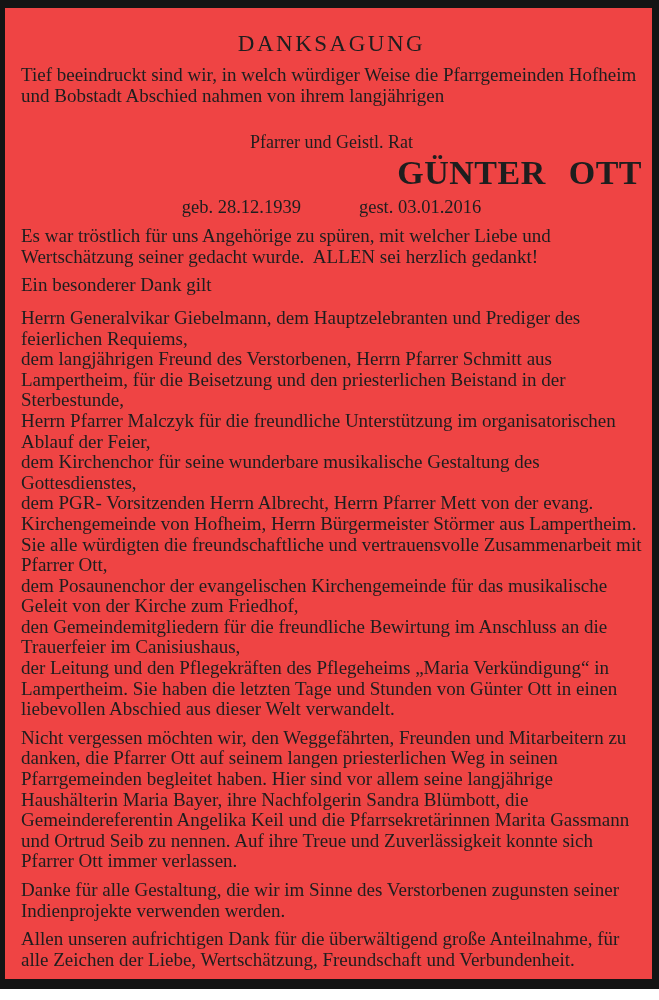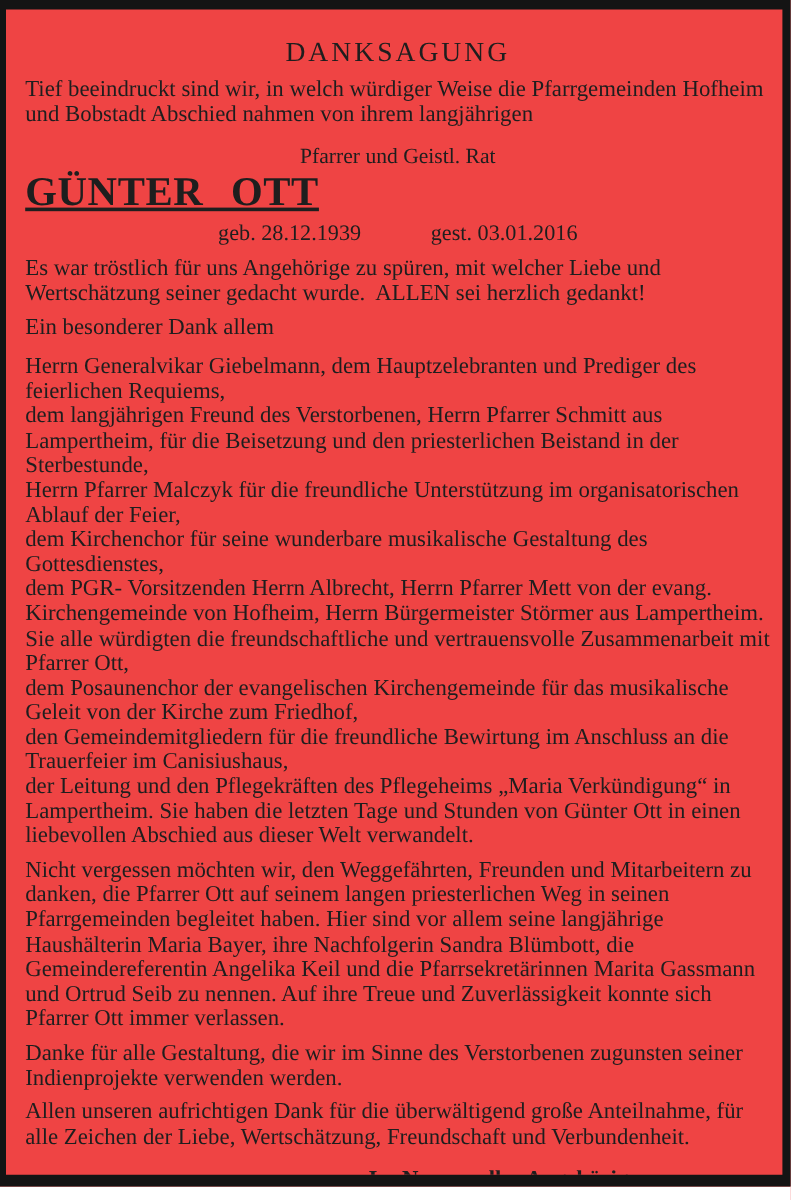--- a/index.html
+++ b/index.html
@@ -33,30 +33,29 @@
   .body-text {
     font-size: 19px;
     line-height: 20.6px;
     margin: 0;
   }
   p.body-text { margin-top: 8px; }
   .intro { margin-top: 10px; }
   .honorific {
     text-align: center;
     font-size: 18px;
-    margin-top: 14px;
+    margin-top: 26px;
   }
   .deceased-name {
-    text-align: left;
+    text-align: right;
     font-size: 34px;
     font-weight: bold;
     letter-spacing: 0.5px;
     word-spacing: 14px;
     margin-top: 1px;
-    text-decoration: underline;
   }
   .dates {
     display: flex;
     justify-content: center;
     gap: 58px;
     font-size: 18.5px;
     margin-top: 5px;
   }
   .gratitude { margin-top: 15px; }
   .thanks-intro { margin-top: 8px; }
@@ -88,21 +87,21 @@
 
     <div class="deceased-name">GÜNTER OTT</div>
 
     <div class="dates">
       <span>geb. 28.12.1939</span>
       <span>gest. 03.01.2016</span>
     </div>
 
     <p class="body-text gratitude">Es war tröstlich für uns Angehörige zu spüren, mit welcher Liebe und Wertschätzung seiner gedacht wurde.&nbsp; ALLEN sei herzlich gedankt!</p>
 
-    <p class="body-text thanks-intro">Ein besonderer Dank allem</p>
+    <p class="body-text thanks-intro">Ein besonderer Dank gilt</p>
 
     <div class="thanks">
       <div class="body-text thanks-item">Herrn Generalvikar Giebelmann, dem Hauptzelebranten und Prediger des feierlichen Requiems,</div>
       <div class="body-text thanks-item">dem langjährigen Freund des Verstorbenen, Herrn Pfarrer Schmitt aus Lampertheim, für die Beisetzung und den priesterlichen Beistand in der Sterbestunde,</div>
       <div class="body-text thanks-item">Herrn Pfarrer Malczyk für die freundliche Unterstützung im organisatorischen Ablauf der Feier,</div>
       <div class="body-text thanks-item">dem Kirchenchor für seine wunderbare musikalische Gestaltung des Gottesdienstes,</div>
       <div class="body-text thanks-item">dem PGR- Vorsitzenden Herrn Albrecht, Herrn Pfarrer Mett von der evang. Kirchengemeinde von Hofheim, Herrn Bürgermeister Störmer aus Lampertheim. Sie alle würdigten die freundschaftliche und vertrauensvolle Zusammenarbeit mit Pfarrer Ott,</div>
       <div class="body-text thanks-item">dem Posaunenchor der evangelischen Kirchengemeinde für das musikalische Geleit von der Kirche zum Friedhof,</div>
       <div class="body-text thanks-item">den Gemeindemitgliedern für die freundliche Bewirtung im Anschluss an die Trauerfeier im Canisiushaus,</div>
       <div class="body-text thanks-item">der Leitung und den Pflegekräften des Pflegeheims „Maria Verkündigung“ in Lampertheim. Sie haben die letzten Tage und Stunden von Günter Ott in einen liebevollen Abschied aus dieser Welt verwandelt.</div>

